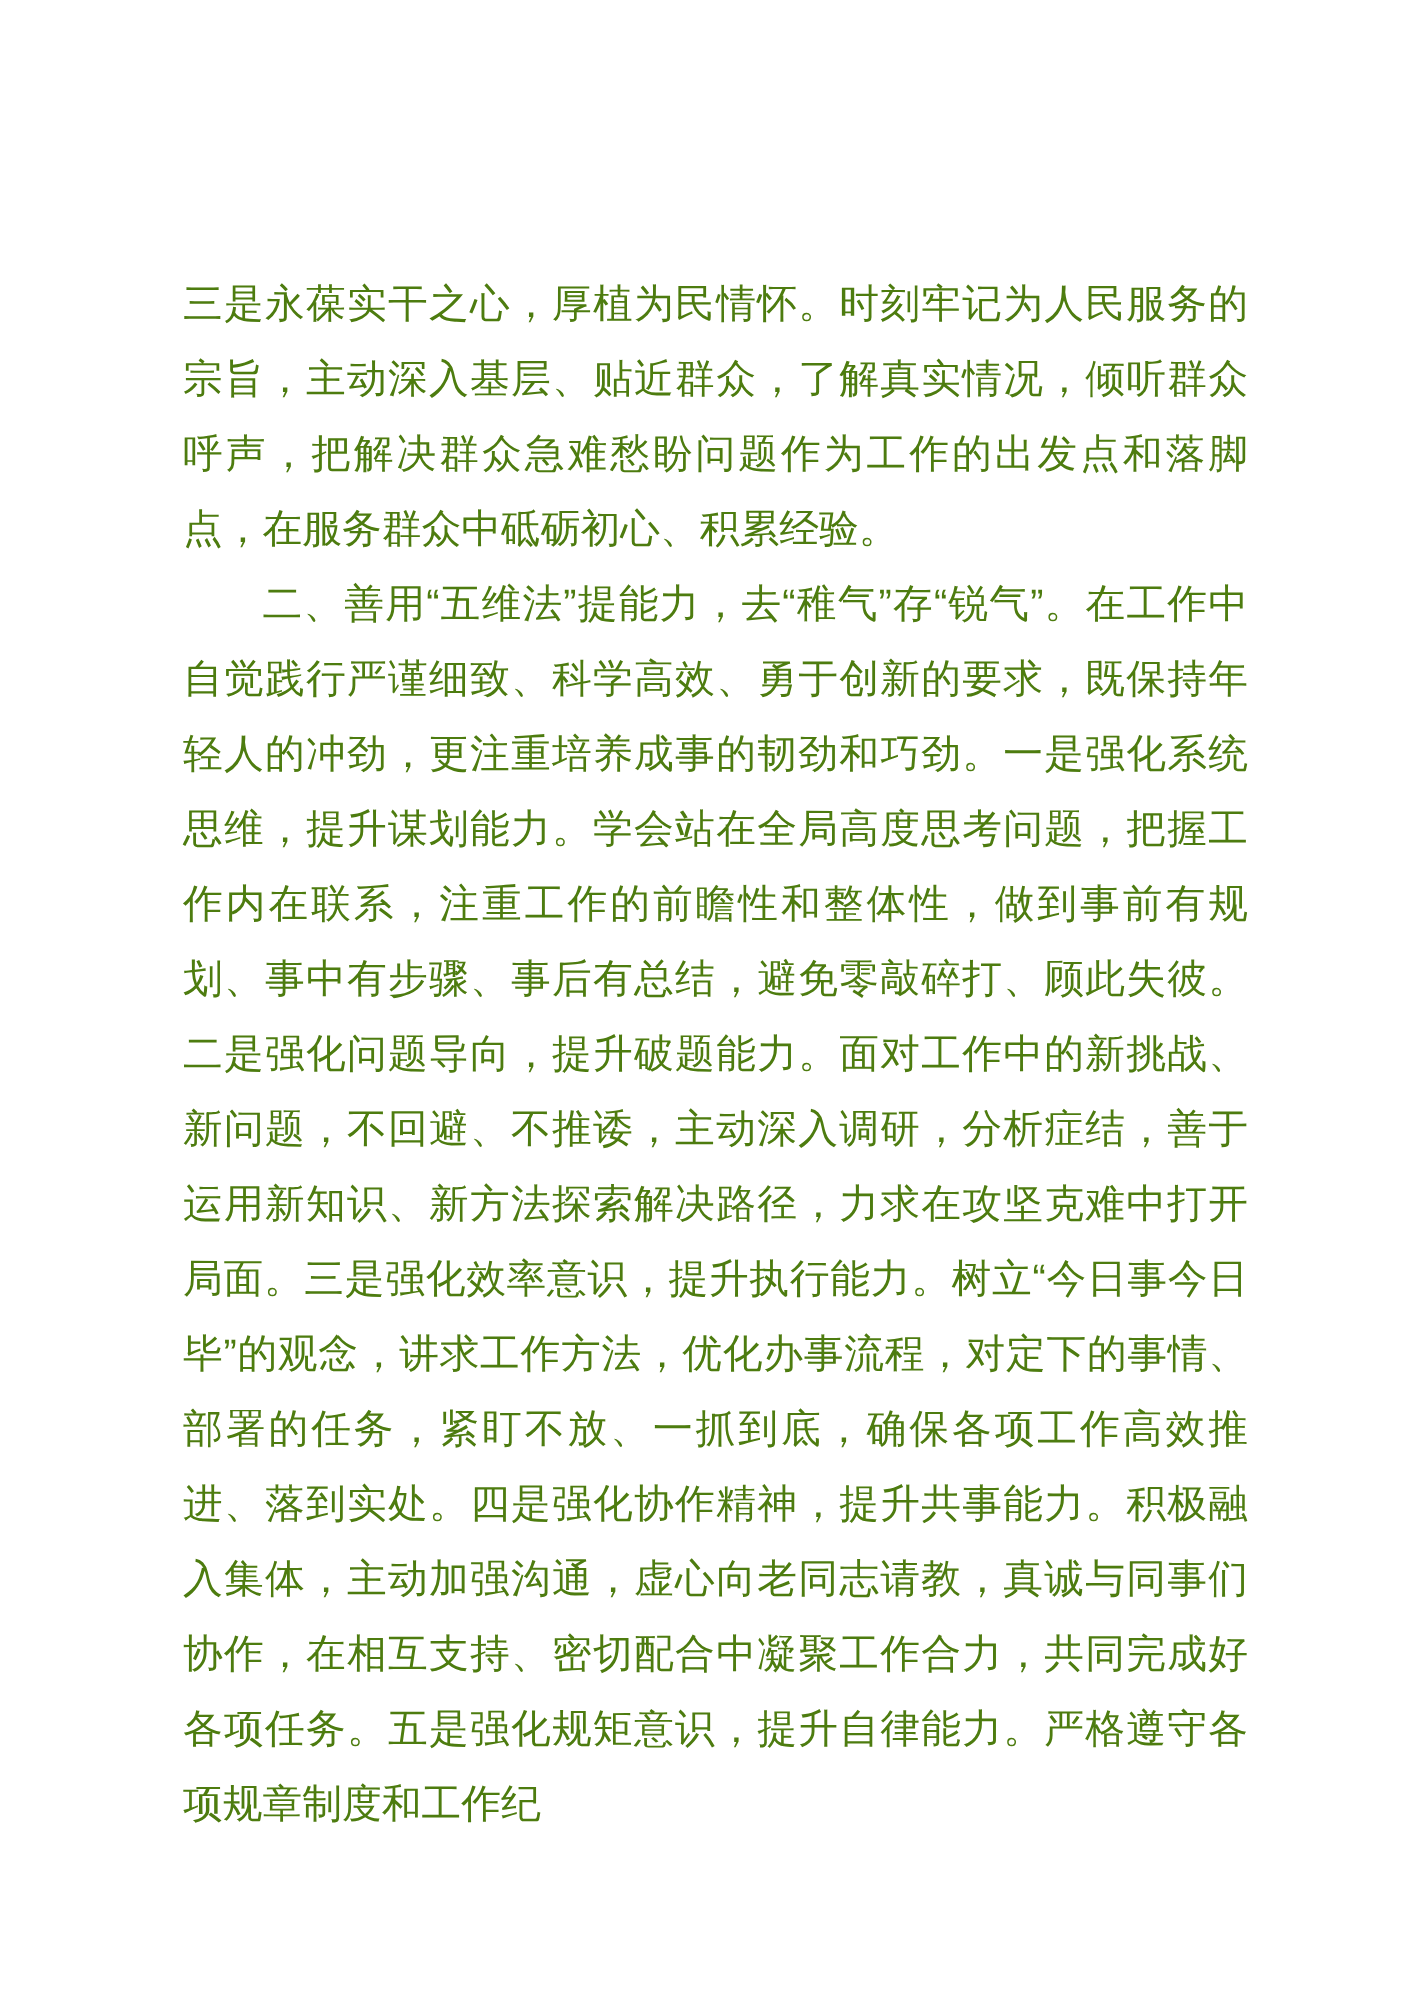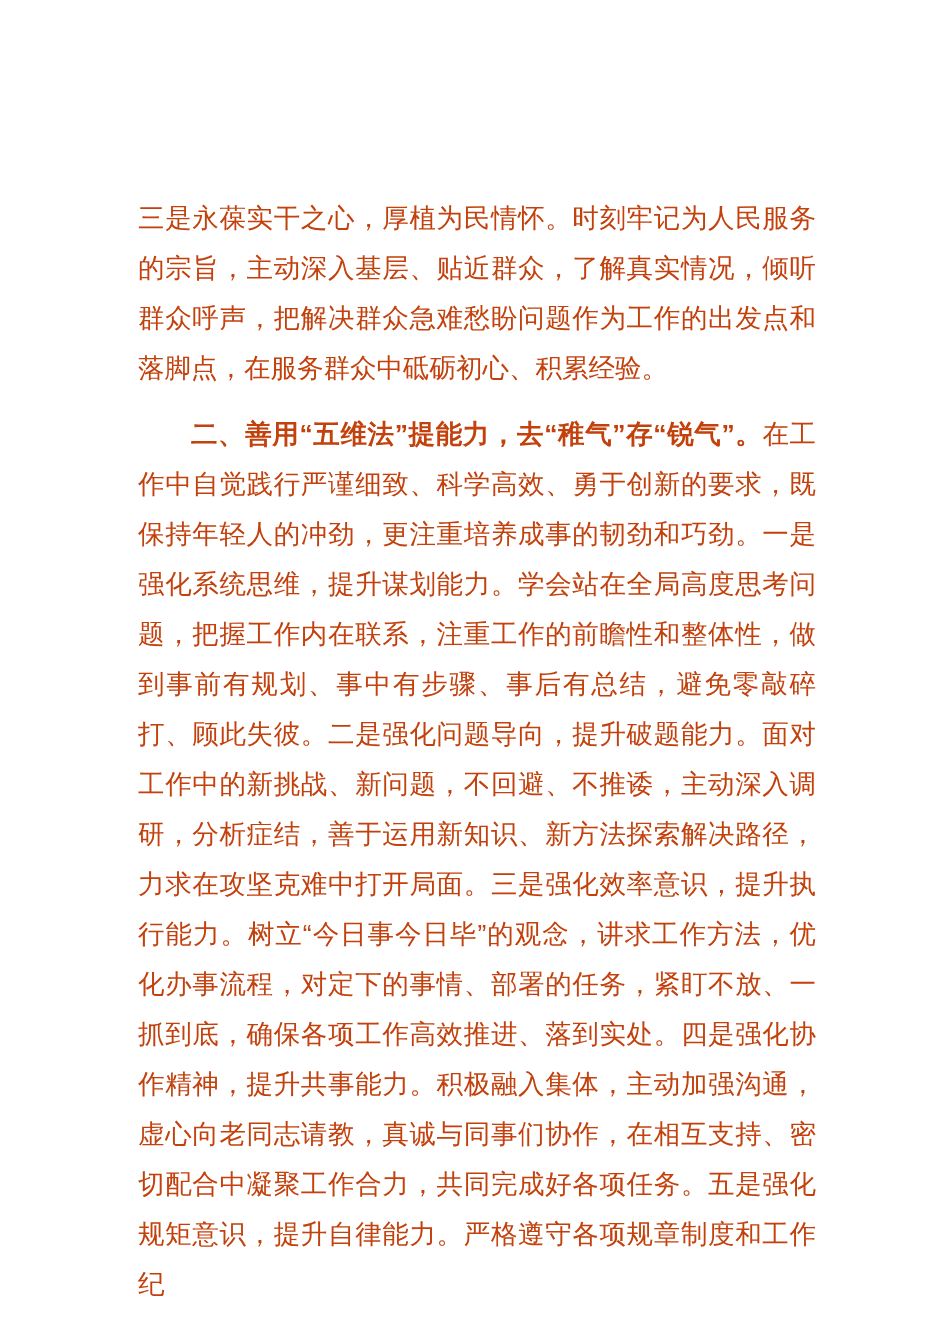--- a/index.html
+++ b/index.html
@@ -15,34 +15,34 @@
     overflow: hidden;
     font-family: "Liberation Sans", sans-serif;
   }
   .content {
     position: absolute;
     top: 177px;
     left: 122px;
     width: 710px;
   }
   .para {
-    margin: 16px;
+    margin: 0;
     padding: 0;
     font-size: 26.5px;
     line-height: 50px;
-    color: #c2410c;
+    color: #4d7c0f;
     text-align: justify;
     text-justify: inter-character;
     word-break: break-all;
   }
   .para.indented {
     text-indent: 2em;
   }
   .run-bold {
-    font-weight: 700;
+    font-weight: 400;
   }
 </style>
 </head>
 <body>
 
 <div class="page">
   <div class="content">
 
     <p class="para"><span>三是永葆实干之心，厚植为民情怀。时刻牢记为人民服务的宗旨，主动深入基层、贴近群众，了解真实情况，倾听群众呼声，把解决群众急难愁盼问题作为工作的出发点和落脚点，在服务群众中砥砺初心、积累经验。</span></p>
 

